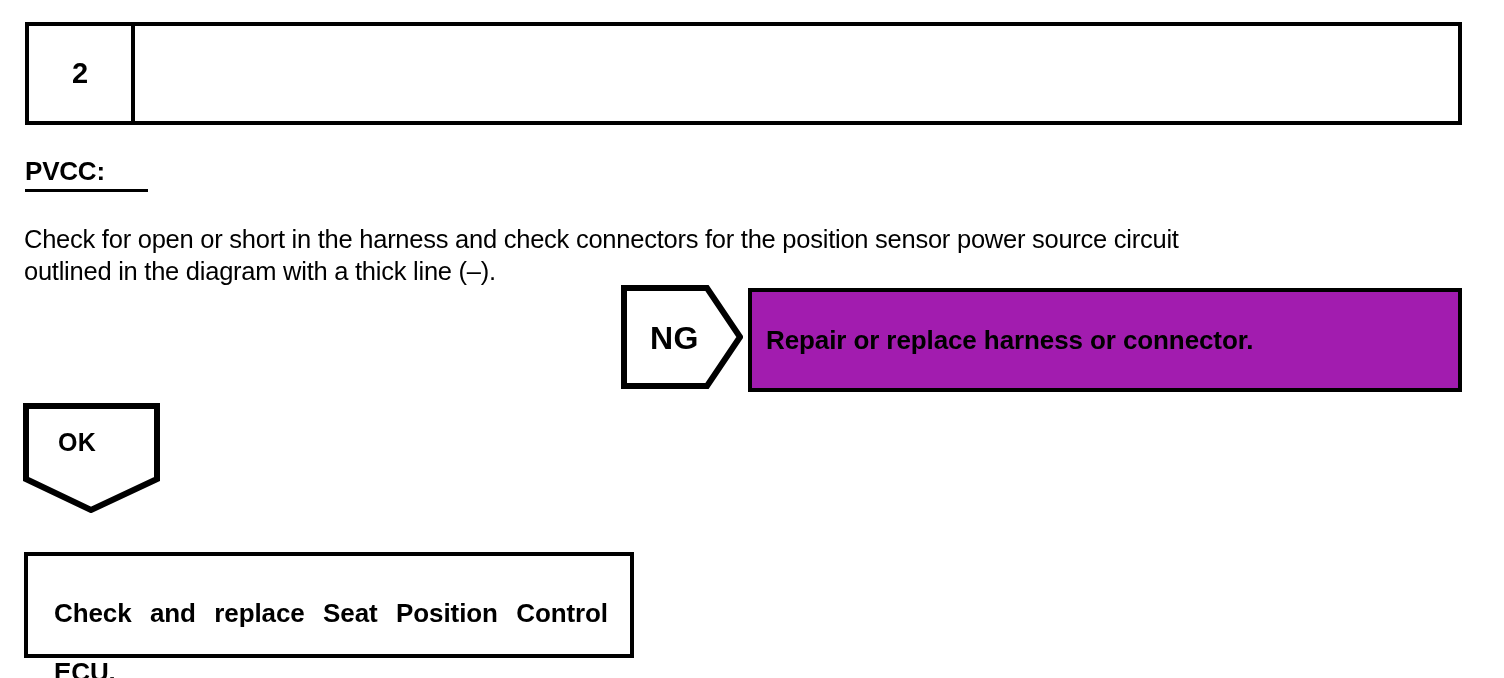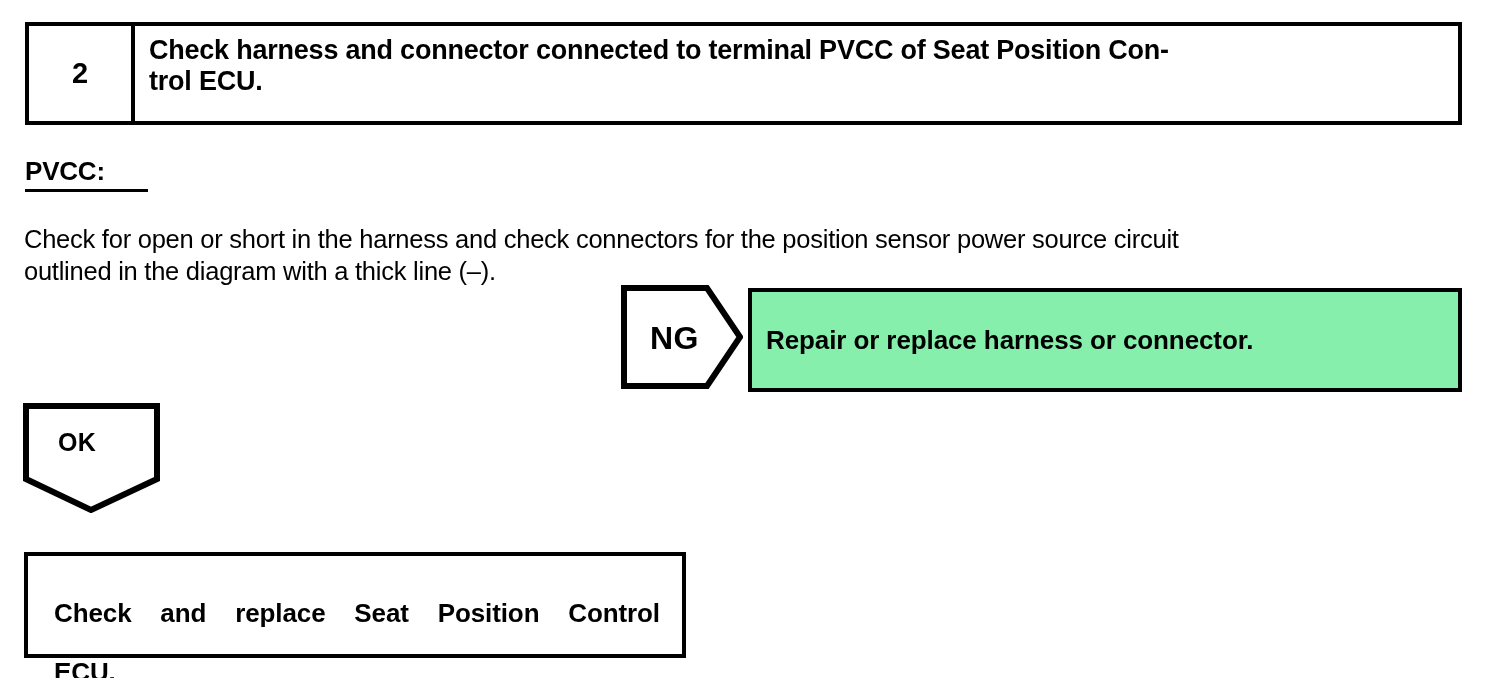--- a/index.html
+++ b/index.html
@@ -110,21 +110,21 @@
   }
 
   .repair-box {
     position: absolute;
     left: 748px;
     top: 288px;
     width: 714px;
     height: 104px;
     border: 4px solid #000;
     box-sizing: border-box;
-    background: #86efac;
+    background: #a21caf;
     display: flex;
     align-items: center;
     padding-left: 14px;
   }
   .repair-text {
     font-size: 26px;
     font-weight: bold;
     letter-spacing: -0.1px;
     line-height: 1.1;
   }
@@ -146,21 +146,21 @@
     font-weight: bold;
     letter-spacing: 0.3px;
     line-height: 1;
   }
 
   
   .result-box {
     position: absolute;
     left: 24px;
     top: 552px;
-    width: 662px;
+    width: 610px;
     height: 106px;
     border: 4px solid #000;
     box-sizing: border-box;
     background: #fff;
     padding: 13px 22px 0 26px;
   }
   .result-text {
     font-size: 26px;
     font-weight: bold;
     line-height: 1.14;
@@ -178,24 +178,20 @@
     display: block;
   }
 </style>
 </head>
 <body>
 
 <div class="step-box">
   <div class="step-number-cell">
     <span class="step-number">2</span>
   </div>
-  <div class="step-title-cell">
-    <span class="step-title">Check harness and connector connected to terminal PVCC of Seat Position Con-
-trol ECU.</span>
-  </div>
 </div>
 
 <div class="check-label">PVCC:</div>
 <div class="check-underline"></div>
 <div class="check-body">Check for open or short in the harness and check connectors for the position sensor power source circuit
 outlined in the diagram with a thick line (–).</div>
 
 <div class="ng-arrow">
   <svg viewBox="0 0 122 104" preserveAspectRatio="none" aria-hidden="true">
     <polygon points="3,3 86,3 119,52 86,101 3,101" fill="#ffffff" stroke="#000000" stroke-width="6" stroke-linejoin="miter"></polygon>

